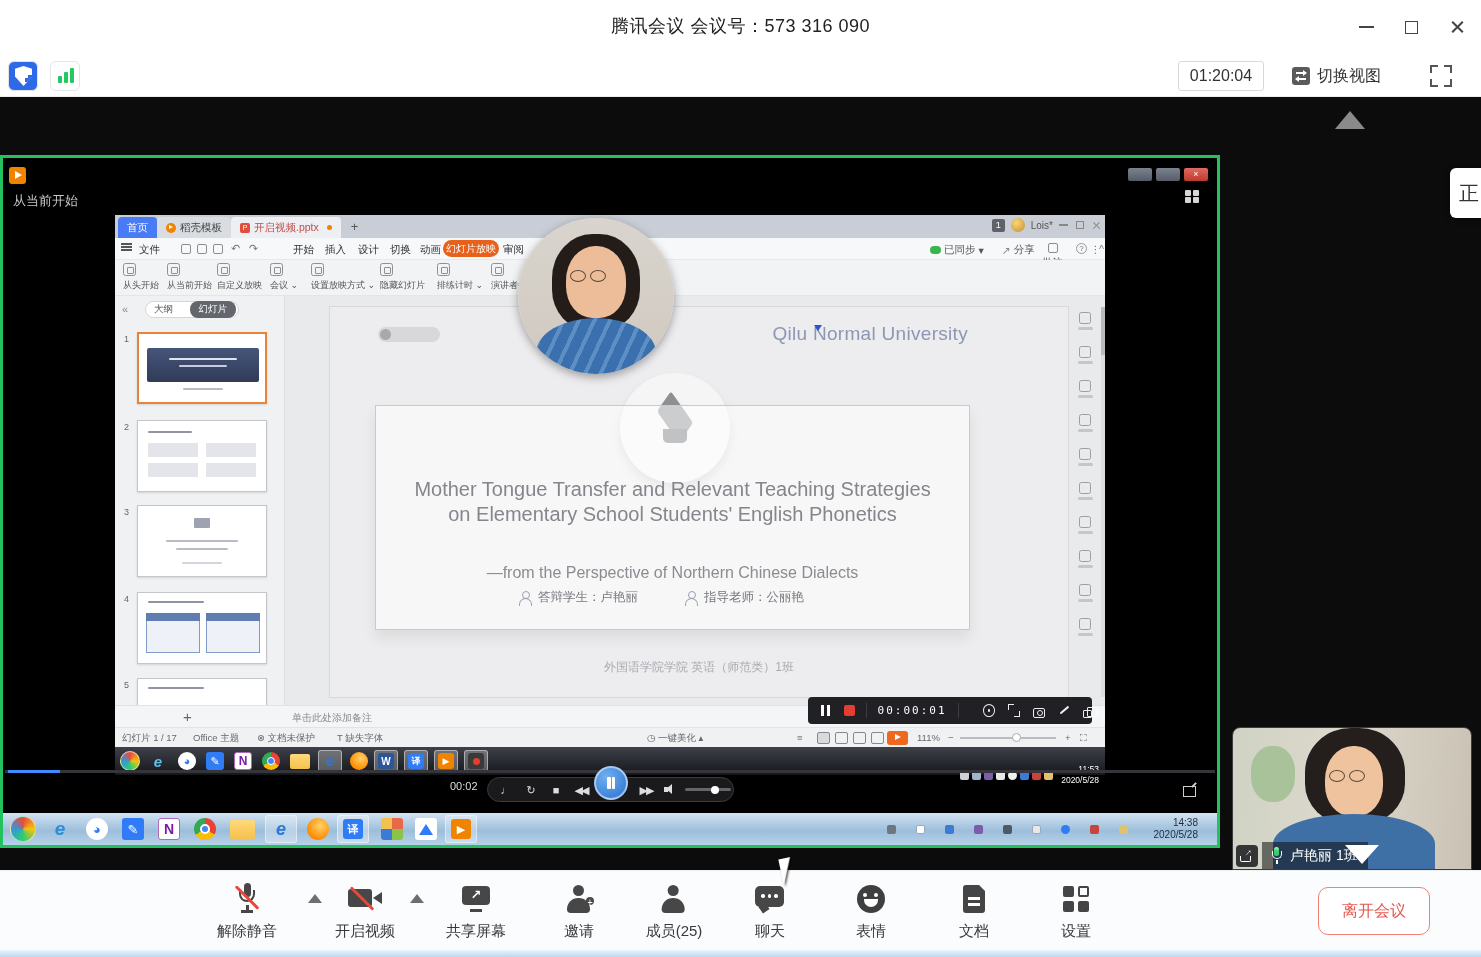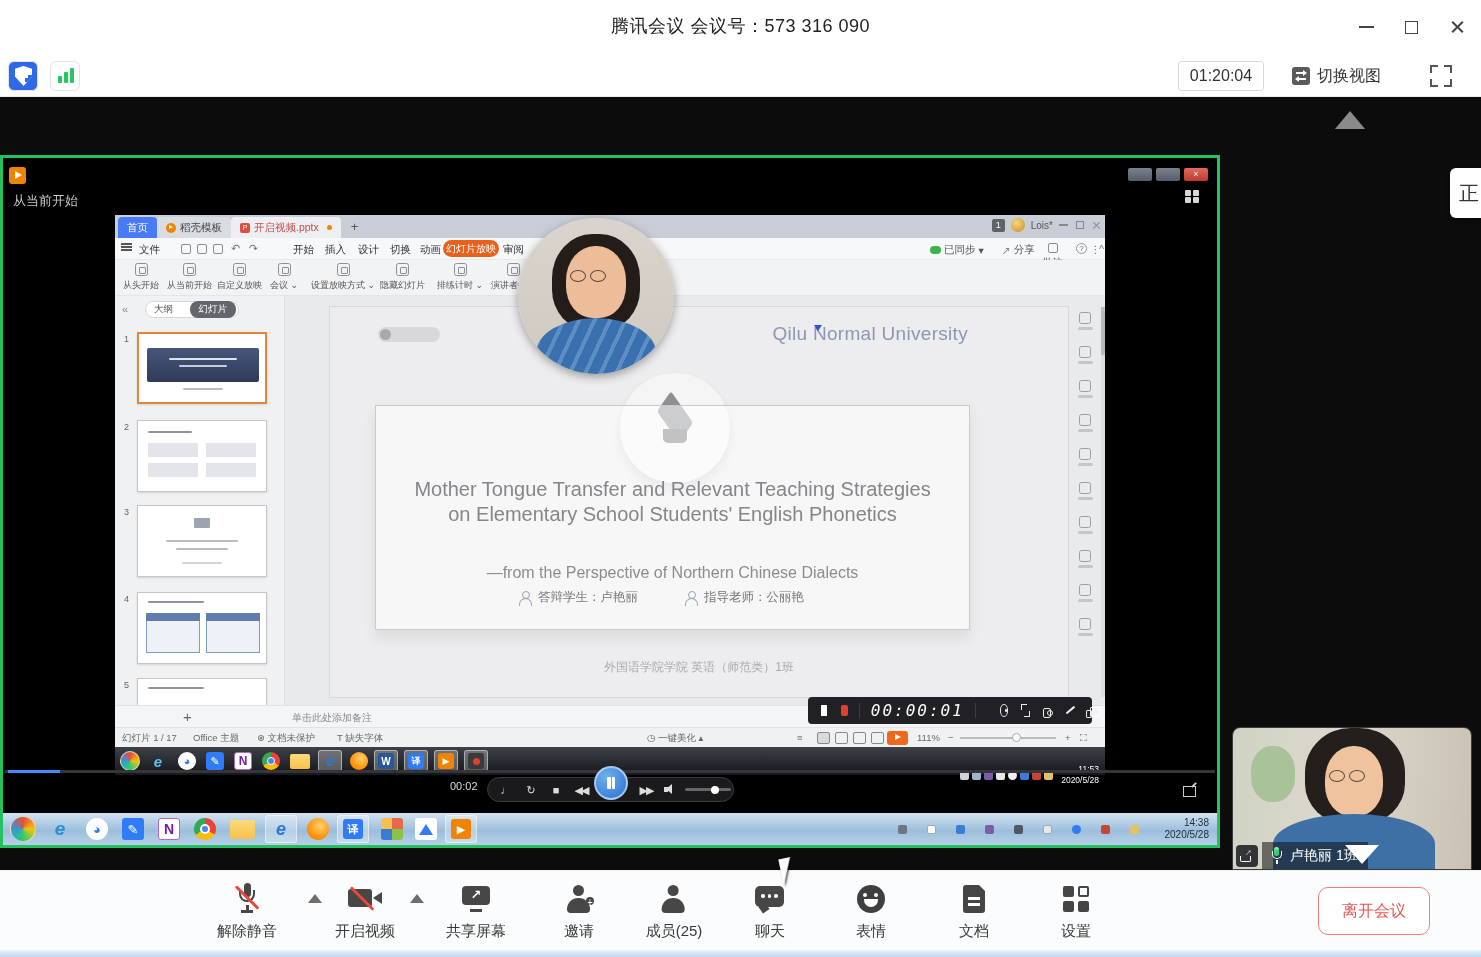--- a/index.html
+++ b/index.html
@@ -89,21 +89,21 @@
   .wmenu .filelbl{position:absolute;left:24px;top:5px;}
   .wmenu .qicon{position:absolute;top:6px;width:10px;height:10px;border:1px solid #8d8d8d;border-radius:2px;}
   .wmenu .undo{position:absolute;top:4px;color:#777;font-size:11px;}
   .wmitem{position:absolute;top:5px;}
   .wpill{position:absolute;left:328px;top:2px;width:56px;height:17px;background:#e8611c;border-radius:9px;color:#fff;font-size:10px;display:flex;align-items:center;justify-content:center;}
   .wmr{position:absolute;top:5px;display:flex;align-items:center;gap:3px;color:#555;}
   .cloudok{width:11px;height:8px;border-radius:5px;background:#3bb54a;position:relative;}
   .qcirc{width:11px;height:11px;border:1px solid #999;border-radius:50%;font-size:8px;color:#777;display:flex;align-items:center;justify-content:center;}
 
   .wribbon{position:absolute;left:0;top:45px;width:990px;height:36px;background:#f2f3f5;border-bottom:1px solid #e4e5e8;}
-  .rit{position:absolute;top:3px;display:flex;flex-direction:column;align-items:center;gap:3px;color:#555;font-size:9px;white-space:nowrap;}
+  .rit{position:absolute;top:3px;display:flex;flex-direction:column;align-items:flex-start;gap:3px;color:#555;font-size:9px;white-space:nowrap;}
   .ric{width:13px;height:13px;border:1.2px solid #8d9096;border-radius:2.5px;position:relative;}
   .ric::after{content:"";position:absolute;left:3px;top:3px;width:5px;height:5px;border:1px solid #8d9096;border-radius:1px;}
 
   .wbody{position:absolute;left:0;top:81px;width:990px;height:409px;background:#e9eaec;}
   .wpanel{position:absolute;left:0;top:0;width:170px;height:409px;background:#f0f1f3;border-right:1px solid #dfe0e3;}
   .ptabpill{position:absolute;left:30px;top:5px;width:94px;height:17px;border:1px solid #d5d6d9;border-radius:9px;background:#fff;display:flex;align-items:center;font-size:9.5px;color:#555;}
   .ptabpill .on{background:#63666c;color:#fff;border-radius:8px;padding:2px 9px;margin-left:auto;margin-right:2px;}
   .ptabpill .off{padding:2px 8px;}
   .collap{position:absolute;left:7px;top:7px;color:#888;font-size:11px;}
   .thumbrow{position:absolute;left:0;width:170px;}
@@ -145,21 +145,21 @@
   .zslider{position:absolute;left:845px;top:9px;width:96px;height:1.6px;background:#b9bbbe;}
   .zslider i{position:absolute;left:52px;top:-4px;width:9px;height:9px;border-radius:50%;background:#fff;border:1px solid #a9abaf;}
 
   
   .recbar{position:absolute;left:805px;top:539px;width:284px;height:27px;background:#202025;border-radius:4px;z-index:5;display:flex;align-items:center;color:#fff;}
   .recpause{position:relative;width:10px;height:11px;margin-left:13px;}
   .recpause::before,.recpause::after{content:"";position:absolute;top:0;width:3px;height:11px;background:#fff;}
   .recpause::before{left:0;} .recpause::after{right:0;}
   .recstop{width:11px;height:11px;border-radius:2px;background:#e33e30;margin-left:14px;}
   .recsep{width:1px;height:15px;background:#3c3c42;margin:0 11px;}
-  .rectime{font-family:"DejaVu Sans Mono",monospace;font-size:16px;letter-spacing:2px;font-style:italic;}
+  .rectime{font-family:"DejaVu Sans Mono",monospace;font-size:11px;letter-spacing:2px;}
   .recico{position:relative;width:13px;height:13px;margin-left:13px;opacity:.92;}
   .ri-focus{border:1.3px solid #fff;border-radius:50%;} .ri-focus::after{content:"";position:absolute;left:4px;top:4px;width:2.5px;height:2.5px;border-radius:50%;background:#fff;}
   .ri-shrink::before,.ri-shrink::after{content:"";position:absolute;width:5px;height:5px;border:1.4px solid #fff;}
   .ri-shrink::before{left:0;top:0;border-right:none;border-bottom:none;} .ri-shrink::after{right:0;bottom:0;border-left:none;border-top:none;}
   .ri-cam{border:1.3px solid #fff;border-radius:2px;height:10px;top:2px;} .ri-cam::after{content:"";position:absolute;left:3.5px;top:1.5px;width:4px;height:4px;border:1.2px solid #fff;border-radius:50%;}
   .ri-pen{} .ri-pen::after{content:"";position:absolute;left:1px;top:5px;width:11px;height:2.2px;background:#fff;transform:rotate(-40deg);border-radius:1px;}
   .ri-win{border:1.3px solid #fff;border-radius:1px;width:9px;height:8px;top:3px;left:0;} .ri-win::after{content:"";position:absolute;left:3px;top:-4px;width:9px;height:8px;border:1.3px solid #fff;border-radius:1px;}
 
   
   .webcam{position:absolute;left:515px;top:60px;width:156px;height:156px;border-radius:50%;overflow:hidden;z-index:6;background:linear-gradient(#d9d4cd,#cfc9c0);box-shadow:0 3px 10px rgba(0,0,0,.35);}
@@ -676,21 +676,21 @@
         <span class="tbox" style="width:32px;height:28px;margin-left:8px;">
             <span class="tico" style="width:20px;height:20px;background:#2f7cf6;color:#fff;font-size:11px;">译</span>
           </span>
         <span class="tico" style="width:22px;height:22px;background:conic-gradient(#e8694a 0 25%,#8bc34a 25% 50%,#3a7bd5 50% 75%,#f2c14e 75%);border-radius:3px;margin-left:12px;"></span>
         <span class="tico" style="width:22px;height:22px;background:#fff;margin-left:12px;position:relative;">
             <i style="width:0;height:0;border-left:7px solid transparent;border-right:7px solid transparent;border-bottom:11px solid #2f7cf6;"></i>
           </span>
         <span class="tbox" style="width:32px;height:28px;margin-left:8px;">
             <span class="tico" style="width:20px;height:20px;background:#f08300;color:#fff;font-size:11px;">▶</span>
           </span>
-        <span class="trayrow" style="margin-right:8px;gap:20px;">
+        <span class="trayrow" style="margin-right:19px;gap:20px;">
           <i style="background:#6b7785;"></i>
             <i style="background:#fff;border:1px solid #9ab;"></i>
             <i style="background:#3a7bd5;"></i>
             <i style="background:#7b5ea7;"></i>
             <i style="background:#4d5a66;"></i>
             <i style="background:#e8e8e8;border:1px solid #9ab;"></i>
             <i style="background:#2f7cf6;border-radius:50%;"></i>
             <i style="background:#c6443c;"></i>
             <i style="background:#e0c26a;"></i>
           <span class="clockblock" style="margin-left:6px;color:#1d2b3a;font-size:10px;">

